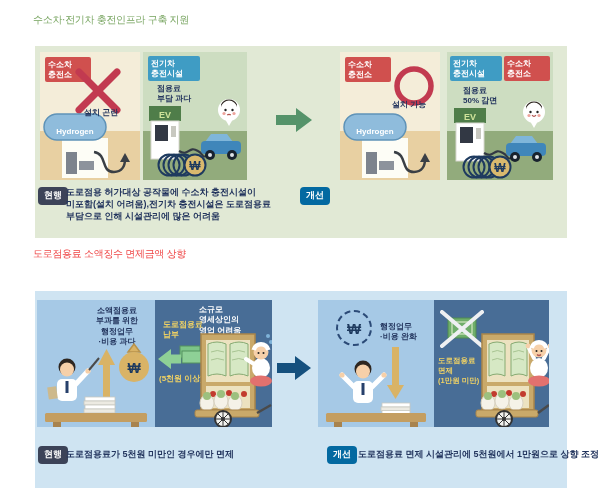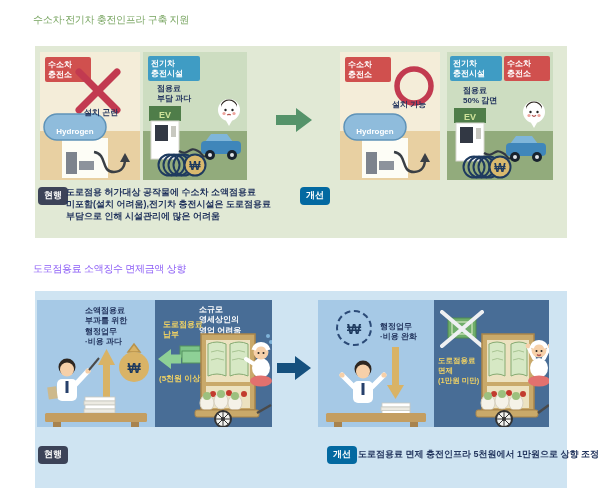--- a/index.html
+++ b/index.html
@@ -2,21 +2,21 @@
 <html><head>
 <meta charset="utf-8">
 <style>
   *{margin:0;padding:0;box-sizing:border-box}
   html,body{width:600px;height:492px}
   body{background:#fff;font-family:"Liberation Sans",sans-serif;position:relative;overflow:hidden}
   .abs{position:absolute}
   .pre{white-space:pre-line}
   .s-title{position:absolute;font-weight:normal;font-size:10px;letter-spacing:-0.3px}
   #s1-title{left:33px;top:13px;color:#74a25c}
-  #s2-title{left:33px;top:262px;color:#8b5cf6}
+  #s2-title{left:33px;top:247px;color:#ef4444}
   .section{position:absolute}
   #s1{left:35px;top:46px;width:532px;height:192px;background:#e1e9d5}
   #s2{left:35px;top:291px;width:532px;height:197px;background:#cfe4f2}
   .panel{position:absolute;top:6px;height:128px;overflow:hidden}
   .p-beige{background:linear-gradient(to bottom,#f4edd9 0,#f4edd9 62%,#e8d0a2 62%)}
   .p-green{background:linear-gradient(to bottom,#cdddc1 0,#cdddc1 62%,#92ab7c 62%)}
   #panel-h2-current{left:5px;width:100px}
   #panel-ev-current{left:108px;width:104px}
   #panel-h2-improved{left:305px;width:100px}
   #panel-ev-improved{left:412px;width:106px}
@@ -163,32 +163,32 @@
         <circle cx="82.5" cy="14" r="1.2" fill="#222222"></circle>
           <circle cx="89.5" cy="14" r="1.2" fill="#222222"></circle>
         <circle cx="81" cy="17.5" r="1.6" fill="#eda39b"></circle>
           <circle cx="91" cy="17.5" r="1.6" fill="#eda39b"></circle>
         <path d="M84 17.2 Q 86 19.4 88 17.2" fill="none" stroke="#b0544f" stroke-width="1.2"></path>
       </g>
     </svg>
   </div>
 
   <div class="cap-badge cap-current" style="left:3px;top:141px">현행</div>
-  <div class="cap-text pre" style="left:31px;top:140px">도로점용 허가대상 공작물에 수소차 소액점용료
+  <div class="cap-text pre" style="left:31px;top:140px">도로점용 허가대상 공작물에 수소차 충전시설이
 미포함(설치 어려움),전기차 충전시설은 도로점용료
 부담으로 인해 시설관리에 많은 어려움</div>
   <div class="cap-badge cap-improved" style="left:265px;top:141px">개선</div>
 </div>
 
 <div class="s-title" id="s2-title">도로점용료 소액징수 면제금액 상향</div>
 
 <div class="section" id="s2">
 
   <div class="bl-panel pl-light" id="panel-admin-current">
-    <div class="note pre" style="left:48px;top:6px;width:64px;text-align:left">소액점용료
+    <div class="note pre" style="left:48px;top:6px;width:64px;text-align:center">소액점용료
 부과를 위한
 행정업무
 ·비용 과다</div>
     <svg class="abs" style="left:0;bottom:0" width="118" height="88" viewBox="0 0 118 88">
       <g>
         <path d="M91 13 L 97 5 L 103 13 Z" fill="#d9b366" stroke="#b8924b" stroke-width="1.5"></path>
         <circle cx="97" cy="28" r="15" fill="#d9b366"></circle>
         <text x="97" y="33.5" font-size="14" font-weight="bold" fill="#1e3a5f" text-anchor="middle">₩</text>
       </g>
       <g>
@@ -343,15 +343,16 @@
         <circle cx="82" cy="96" r="4" fill="#9cc07e"></circle>
       <rect x="42" y="110" width="62" height="7" rx="2" fill="#c9a96a" stroke="#a9854a"></rect>
       <path d="M104 113 L 115 105" stroke="#4a4a4a" stroke-width="2.5"></path>
       <circle cx="70" cy="119" r="8" fill="#f2f2ee" stroke="#333333" stroke-width="2"></circle>
       <path d="M62 119 L 78 119 M70 111 L 70 127 M64.5 113.5 L 75.5 124.5 M75.5 113.5 L 64.5 124.5" stroke="#333333" stroke-width="1"></path>
       <circle cx="70" cy="119" r="2" fill="#333333"></circle>
     </svg>
   </div>
 
   <div class="cap-badge cap-current" style="left:3px;top:155px">현행</div>
+  <div class="cap-text nowrap" style="left:31px;top:157px">도로점용료가 5천원 미만인 경우에만 면제</div>
   <div class="cap-badge cap-improved" style="left:292px;top:155px">개선</div>
-  <div class="cap-text nowrap" style="left:323px;top:157px">도로점용료 면제 충전인프라 5천원에서 1만원으로 상향 조정</div>
+  <div class="cap-text nowrap" style="left:323px;top:157px">도로점용료 면제 시설관리에 5천원에서 1만원으로 상향 조정</div>
 </div>
 
 </body></html>

